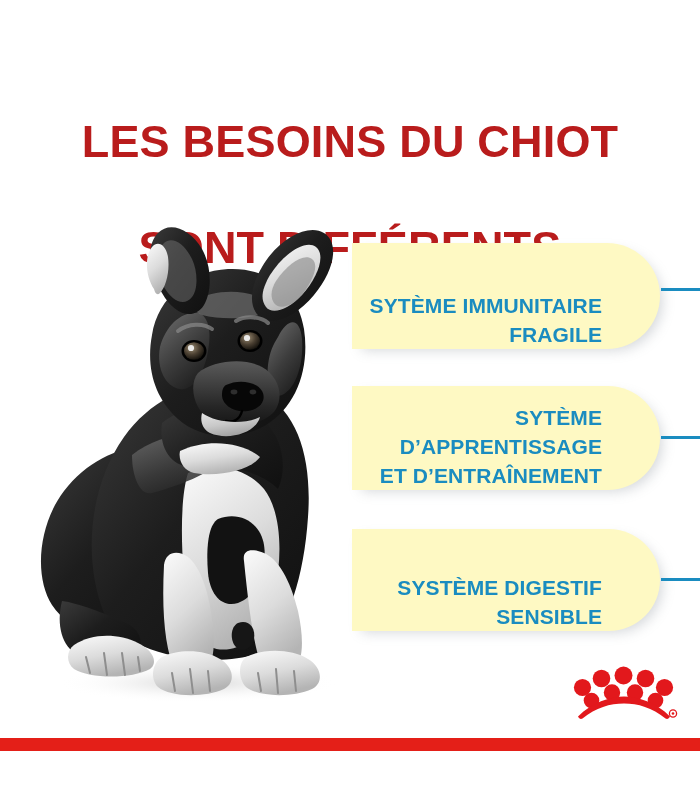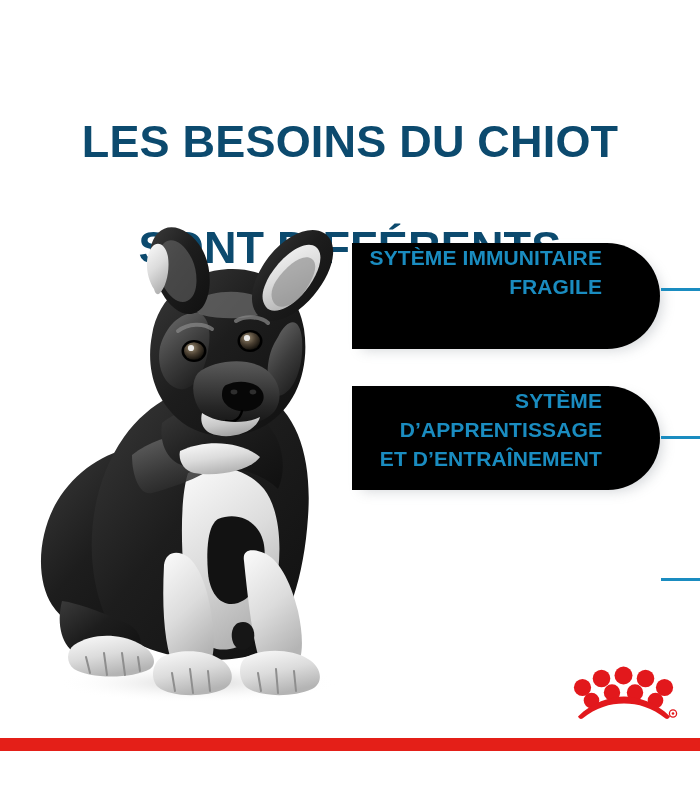--- a/index.html
+++ b/index.html
@@ -18,21 +18,21 @@
     overflow: hidden;
   }
 
   
   .headline {
     position: absolute;
     left: 0;
     top: 62px;
     width: 700px;
     text-align: center;
-    color: #0c4a6e;
+    color: #b91c1c;
     font-family: "Liberation Sans", sans-serif;
     font-weight: bold;
     font-size: 45px;
     line-height: 53px;
     letter-spacing: 0.2px;
     white-space: pre-line;
   }
   .headline-l1, .headline-l2 { display: block; }
 
   
@@ -41,26 +41,26 @@
     left: 12px;
     top: 205px;
     width: 360px;
     height: 500px;
   }
   .photo svg { display: block; width: 100%; height: 100%; }
 
   
   .card {
     position: absolute;
-    background: #000000;
+    background: #fef9c3;
     border-top-right-radius: 58px;
     border-bottom-right-radius: 58px;
     box-shadow: 6px 5px 13px -4px rgba(120,130,140,0.33);
     display: flex;
-    align-items: flex-start;
+    align-items: flex-end;
     justify-content: flex-end;
   }
   .card-text {
     color: #1a8cc0;
     font-family: "Liberation Sans", sans-serif;
     font-weight: bold;
     font-size: 21px;
     line-height: 29px;
     text-align: right;
     padding-right: 58px;
@@ -252,20 +252,24 @@
   </div>
   <div class="connector" id="conn-1"></div>
 
   <div class="card" id="card-2">
     <div class="card-text">SYTÈME
 D’APPRENTISSAGE
 ET D’ENTRAÎNEMENT</div>
   </div>
   <div class="connector" id="conn-2"></div>
 
+  <div class="card" id="card-3">
+    <div class="card-text">SYSTÈME DIGESTIF
+SENSIBLE</div>
+  </div>
   <div class="connector" id="conn-3"></div>
 
   <div class="brand-logo">
     <svg viewBox="0 0 112 58" xmlns="http://www.w3.org/2000/svg">
       <g fill="#e2181c">
 
         <circle cx="14.5" cy="23.5" r="8.6"></circle>
         <circle cx="33.5" cy="14.5" r="8.8"></circle>
         <circle cx="55.5" cy="11.5" r="9.0"></circle>
         <circle cx="77.5" cy="14.5" r="8.8"></circle>

